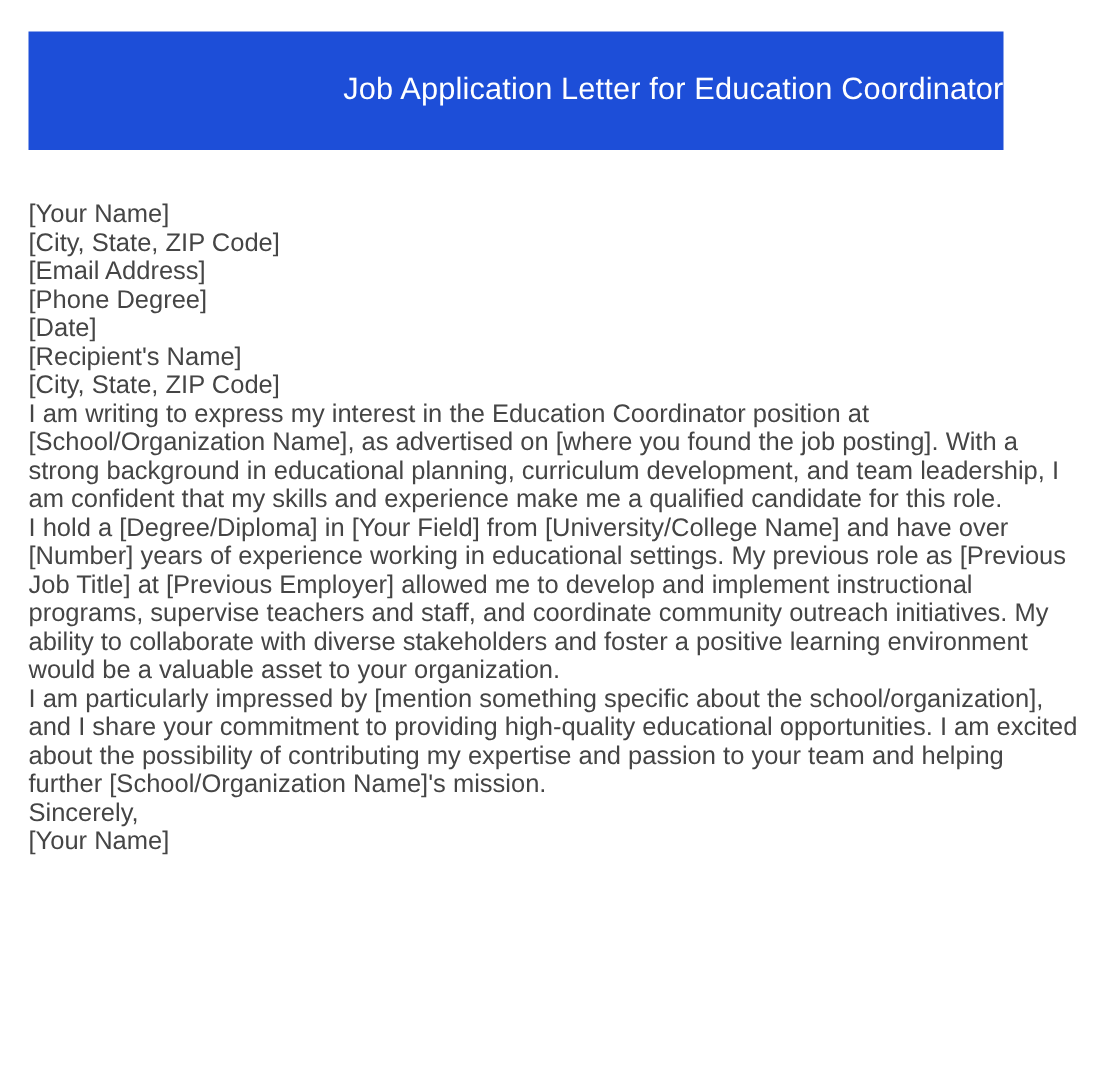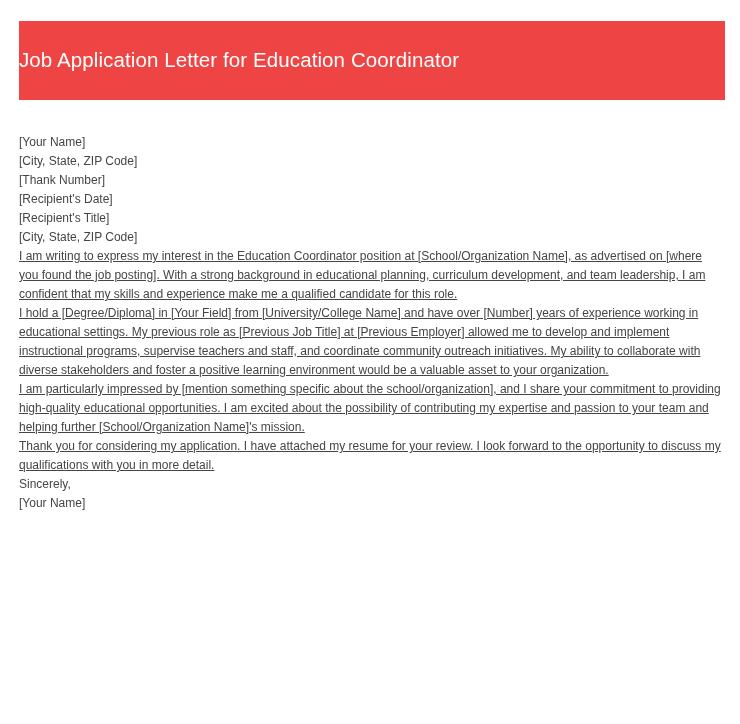--- a/index.html
+++ b/index.html
@@ -22,26 +22,26 @@
     height: 724px;
     background: #ffffff;
     box-sizing: border-box;
   }
 
   
   .header-banner {
     position: absolute;
     left: 19px;
     top: 21px;
-    width: 706px;
+    width: 650px;
     height: 79px;
-    background: #ef4444;
+    background: #1d4ed8;
     display: flex;
     align-items: center;
-    justify-content: flex-start;
+    justify-content: flex-end;
     box-sizing: border-box;
   }
 
   .header-title {
     color: #ffffff;
     font-family: "Liberation Sans", sans-serif;
     font-size: 20.5px;
     font-weight: 400;
     letter-spacing: 0.1px;
     line-height: 1.2;
@@ -49,62 +49,61 @@
     text-align: center;
   }
 
   
   .letter-body {
     position: absolute;
     left: 19px;
     top: 133px;
     width: 704px;
     font-family: "Liberation Sans", sans-serif;
-    font-size: 12px;
+    font-size: 17px;
     line-height: 19px;
     color: #454545;
     text-align: left;
   }
 
   .letter-line {
     margin: 0;
     padding: 0;
     white-space: pre-wrap;
   }
 
   .letter-paragraph {
     margin: 0;
     padding: 0;
-    text-decoration: underline;
   }
 </style>
 </head>
 <body>
 
 <div class="page">
 
   <div class="header-banner">
     <div class="header-title">Job Application Letter for Education Coordinator</div>
   </div>
 
   <div class="letter-body">
 
     <div class="letter-line">[Your Name]</div>
     <div class="letter-line">[City, State, ZIP Code]</div>
-    <div class="letter-line">[Thank Number]</div>
+    <div class="letter-line">[Email Address]</div>
+    <div class="letter-line">[Phone Degree]</div>
 
+    <div class="letter-line">[Date]</div>
 
-    <div class="letter-line">[Recipient's Date]</div>
-    <div class="letter-line">[Recipient's Title]</div>
+    <div class="letter-line">[Recipient's Name]</div>
     <div class="letter-line">[City, State, ZIP Code]</div>
 
 
     <p class="letter-paragraph">I am writing to express my interest in the Education Coordinator position at [School/Organization Name], as advertised on [where you found the job posting]. With a strong background in educational planning, curriculum development, and team leadership, I am confident that my skills and experience make me a qualified candidate for this role.</p>
     <p class="letter-paragraph">I hold a [Degree/Diploma] in [Your Field] from [University/College Name] and have over [Number] years of experience working in educational settings. My previous role as [Previous Job Title] at [Previous Employer] allowed me to develop and implement instructional programs, supervise teachers and staff, and coordinate community outreach initiatives. My ability to collaborate with diverse stakeholders and foster a positive learning environment would be a valuable asset to your organization.</p>
     <p class="letter-paragraph">I am particularly impressed by [mention something specific about the school/organization], and I share your commitment to providing high-quality educational opportunities. I am excited about the possibility of contributing my expertise and passion to your team and helping further [School/Organization Name]'s mission.</p>
-    <p class="letter-paragraph">Thank you for considering my application. I have attached my resume for your review. I look forward to the opportunity to discuss my qualifications with you in more detail.</p>
 
     <div class="letter-line">Sincerely,</div>
     <div class="letter-line">[Your Name]</div>
 
   </div>
 
 </div>
 
 </body></html>

